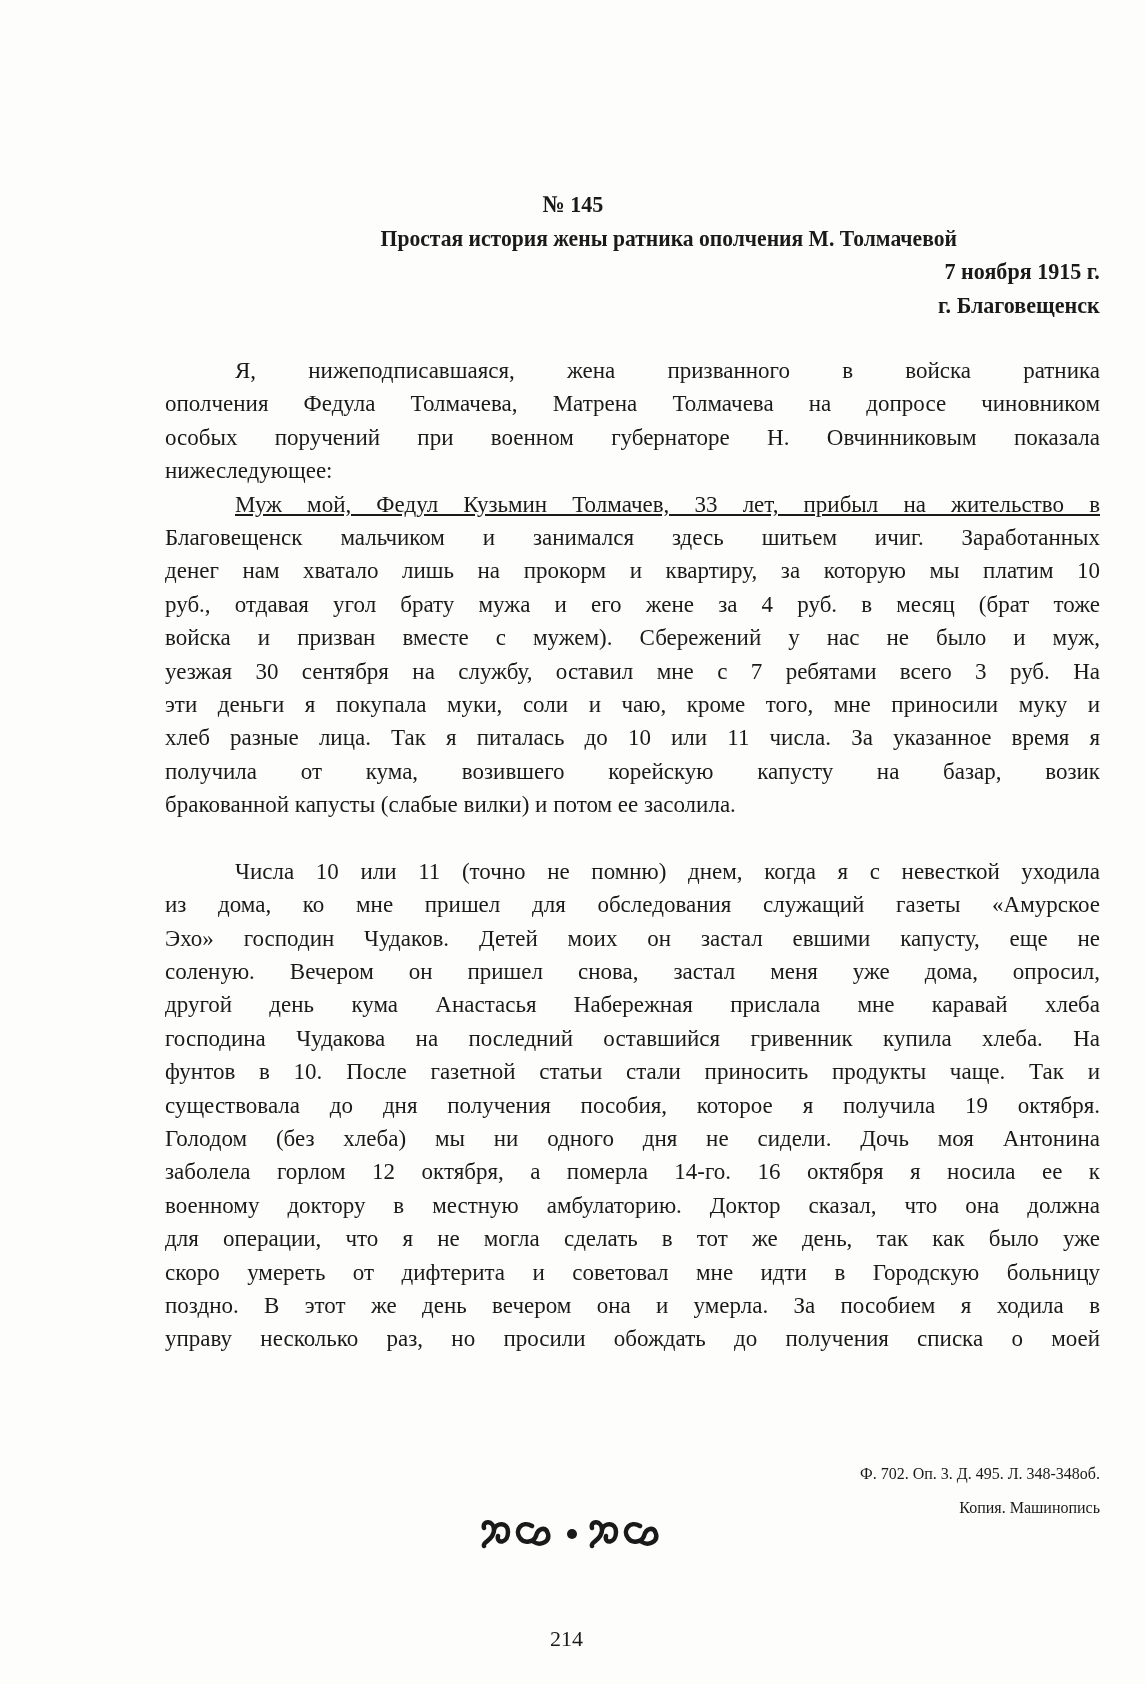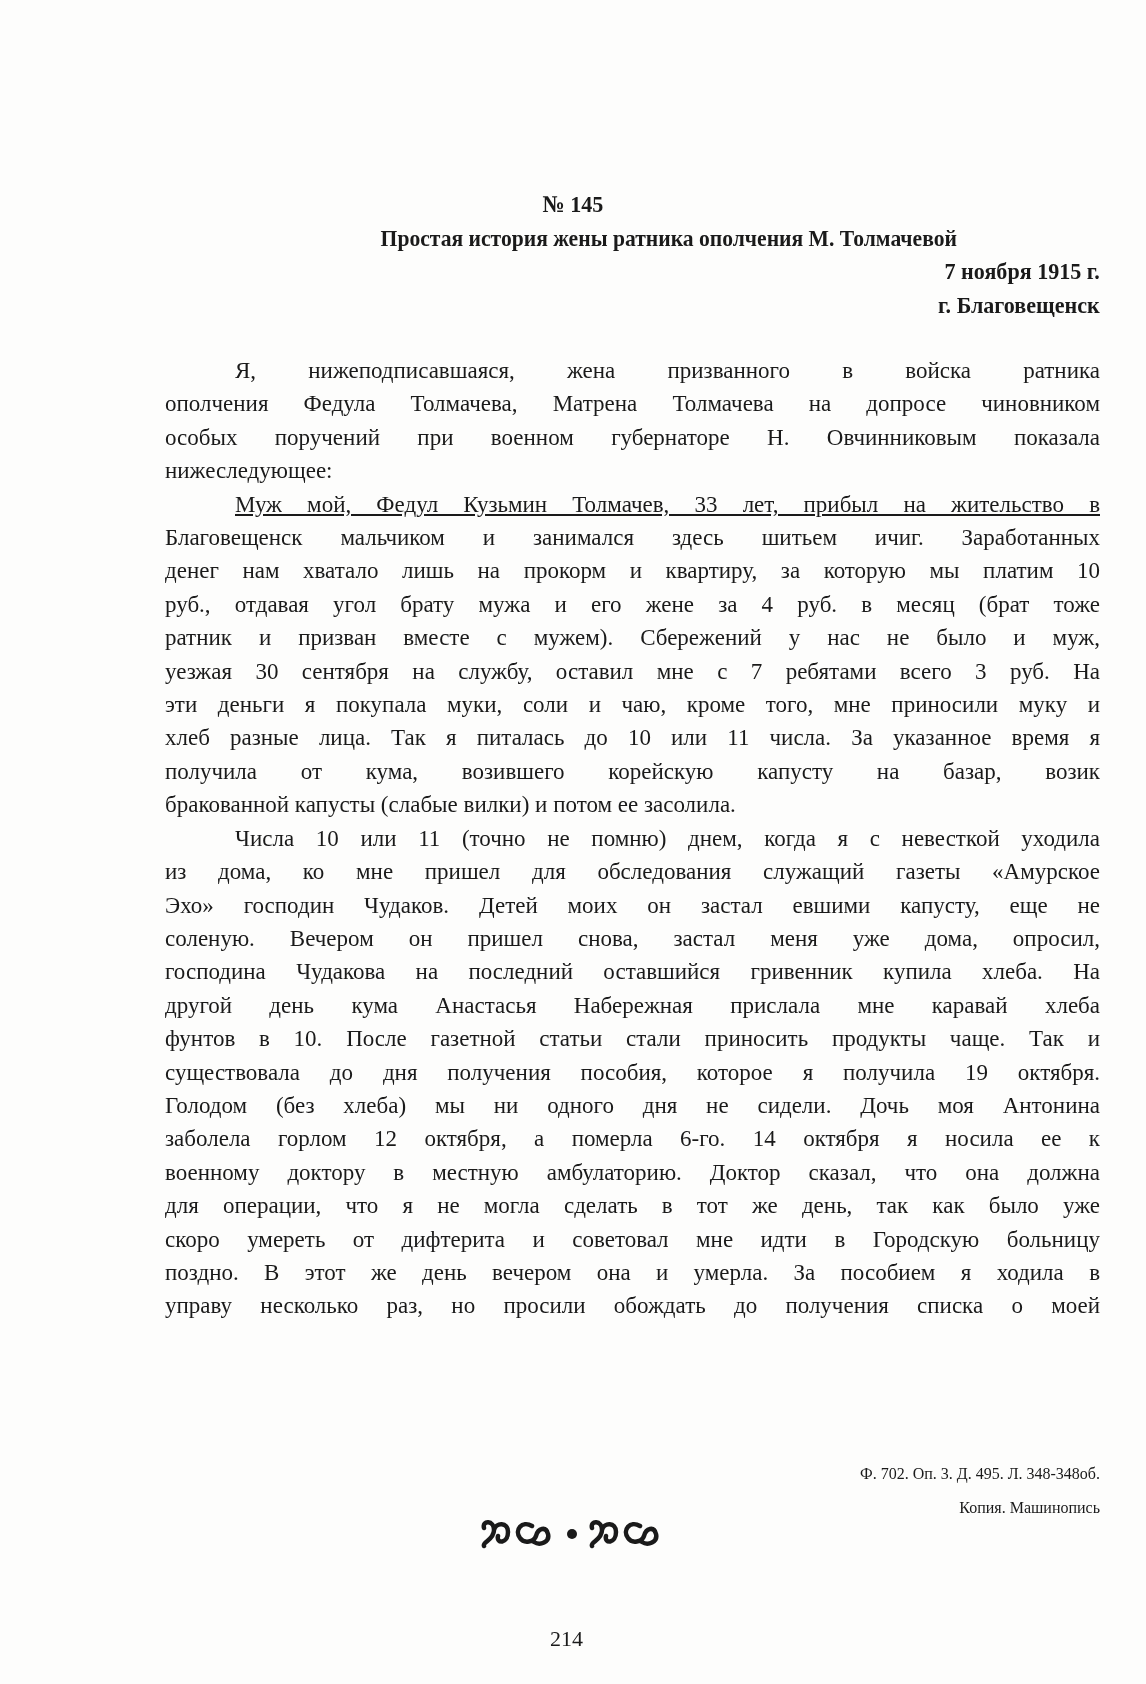--- a/index.html
+++ b/index.html
@@ -66,38 +66,38 @@
         <span class="line" style="padding-left: 70px; display: block;">Я, нижеподписавшаяся, жена призванного в войска ратника</span>
         <span class="line" style="display: block;">ополчения Федула Толмачева, Матрена Толмачева на допросе чиновником</span>
         <span class="line" style="display: block;">особых поручений при военном губернаторе Н. Овчинниковым показала</span>
         <span class="line last" style="display: block;">нижеследующее:</span>
       </div>
     <div id="p1">
         <span class="line" style="padding-left: 70px; display: block; text-decoration: underline;">Муж мой, Федул Кузьмин Толмачев, 33 лет, прибыл на жительство в</span>
         <span class="line" style="display: block;">Благовещенск мальчиком и занимался здесь шитьем ичиг. Заработанных</span>
         <span class="line" style="display: block;">денег нам хватало лишь на прокорм и квартиру, за которую мы платим 10</span>
         <span class="line" style="display: block;">руб., отдавая угол брату мужа и его жене за 4 руб. в месяц (брат тоже</span>
-        <span class="line" style="display: block;">ратник и призван вместе с мужем). Сбережений у нас не было и муж,</span>
+        <span class="line" style="display: block;">войска и призван вместе с мужем). Сбережений у нас не было и муж,</span>
         <span class="line" style="display: block;">уезжая 30 сентября на службу, оставил мне с 7 ребятами всего 3 руб. На</span>
         <span class="line" style="display: block;">эти деньги я покупала муки, соли и чаю, кроме того, мне приносили муку и</span>
         <span class="line" style="display: block;">хлеб разные лица. Так я питалась до 10 или 11 числа. За указанное время я</span>
         <span class="line" style="display: block;">получила от кума, возившего корейскую капусту на  базар, возик</span>
         <span class="line last" style="display: block;">бракованной капусты (слабые вилки)  и потом ее засолила.</span>
       </div>
     <div id="p2">
-        <span class="line" style="padding-left: 70px; display: block;">Числа 10 или 11 (точно не помню) днем, когда я с невесткой уходила</span>
+        <span class="line" style="padding-left: 70px; display: block; margin-top: 33px;">Числа 10 или 11 (точно не помню) днем, когда я с невесткой уходила</span>
         <span class="line" style="display: block;">из дома, ко мне пришел для обследования служащий газеты «Амурское</span>
         <span class="line" style="display: block;">Эхо» господин Чудаков. Детей моих он застал евшими капусту, еще не</span>
         <span class="line" style="display: block;">соленую. Вечером он пришел снова, застал меня уже дома, опросил,</span>
+        <span class="line" style="display: block;">другой день кума Анастасья Набережная прислала мне каравай хлеба</span>
         <span class="line" style="display: block;">господина Чудакова на последний оставшийся гривенник купила хлеба. На</span>
-        <span class="line" style="display: block;">другой день кума Анастасья Набережная прислала мне каравай хлеба</span>
         <span class="line" style="display: block;">фунтов в 10. После газетной статьи стали приносить продукты чаще. Так и</span>
         <span class="line" style="display: block;">существовала до дня получения пособия, которое я получила 19 октября.</span>
         <span class="line" style="display: block;">Голодом (без хлеба) мы ни одного дня не сидели. Дочь моя Антонина</span>
-        <span class="line" style="display: block;">заболела горлом 12 октября, а померла 6-го. 14 октября я носила ее к</span>
+        <span class="line" style="display: block;">заболела горлом 12 октября, а померла 14-го. 16 октября я носила ее к</span>
         <span class="line" style="display: block;">военному доктору в местную амбулаторию. Доктор сказал, что она должна</span>
         <span class="line" style="display: block;">для операции, что я не могла сделать в тот же день, так как было уже</span>
         <span class="line" style="display: block;">скоро умереть от дифтерита и советовал мне идти в Городскую больницу</span>
         <span class="line" style="display: block;">поздно. В этот же день вечером она и умерла. За пособием я ходила в</span>
         <span class="line" style="display: block;">управу несколько раз, но просили обождать до получения списка о моей</span>
       </div>
   </div>
 
   <div class="src src-archive">Ф. 702. Оп. 3. Д. 495. Л. 348-348об.</div>
   <div class="src src-type">Копия. Машинопись</div>

